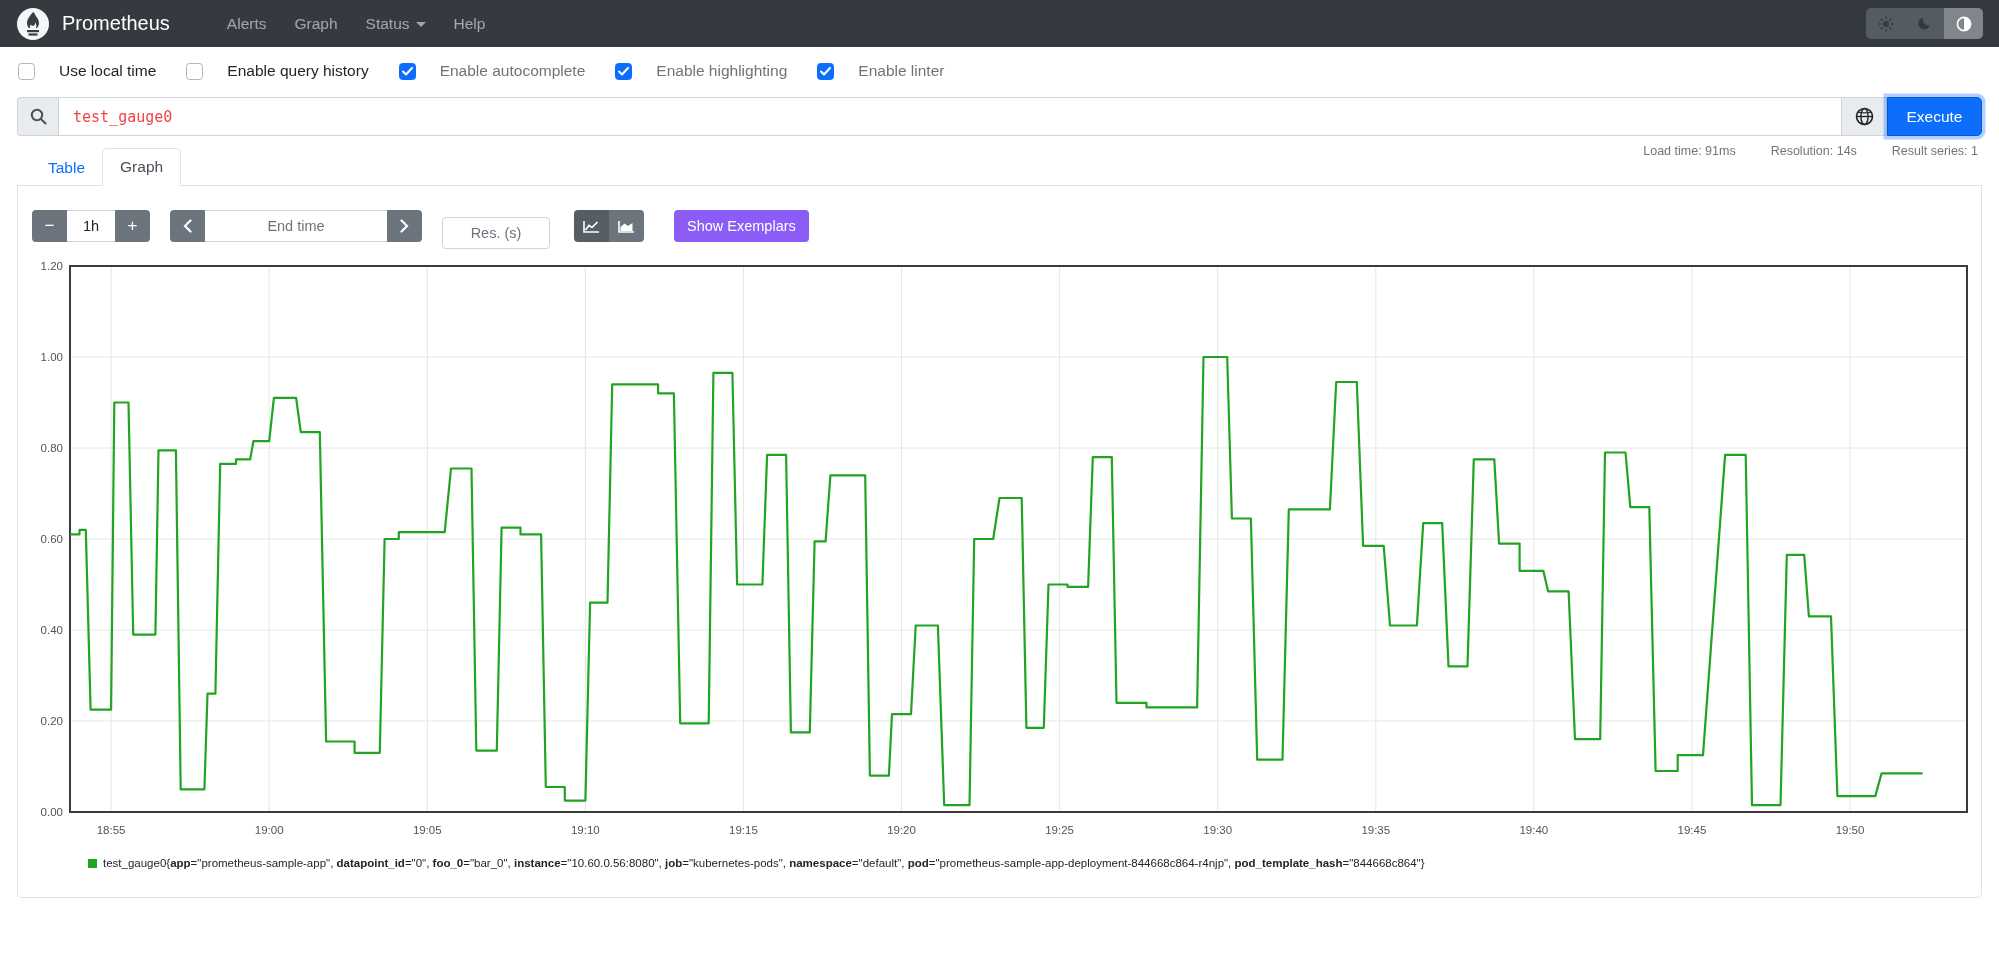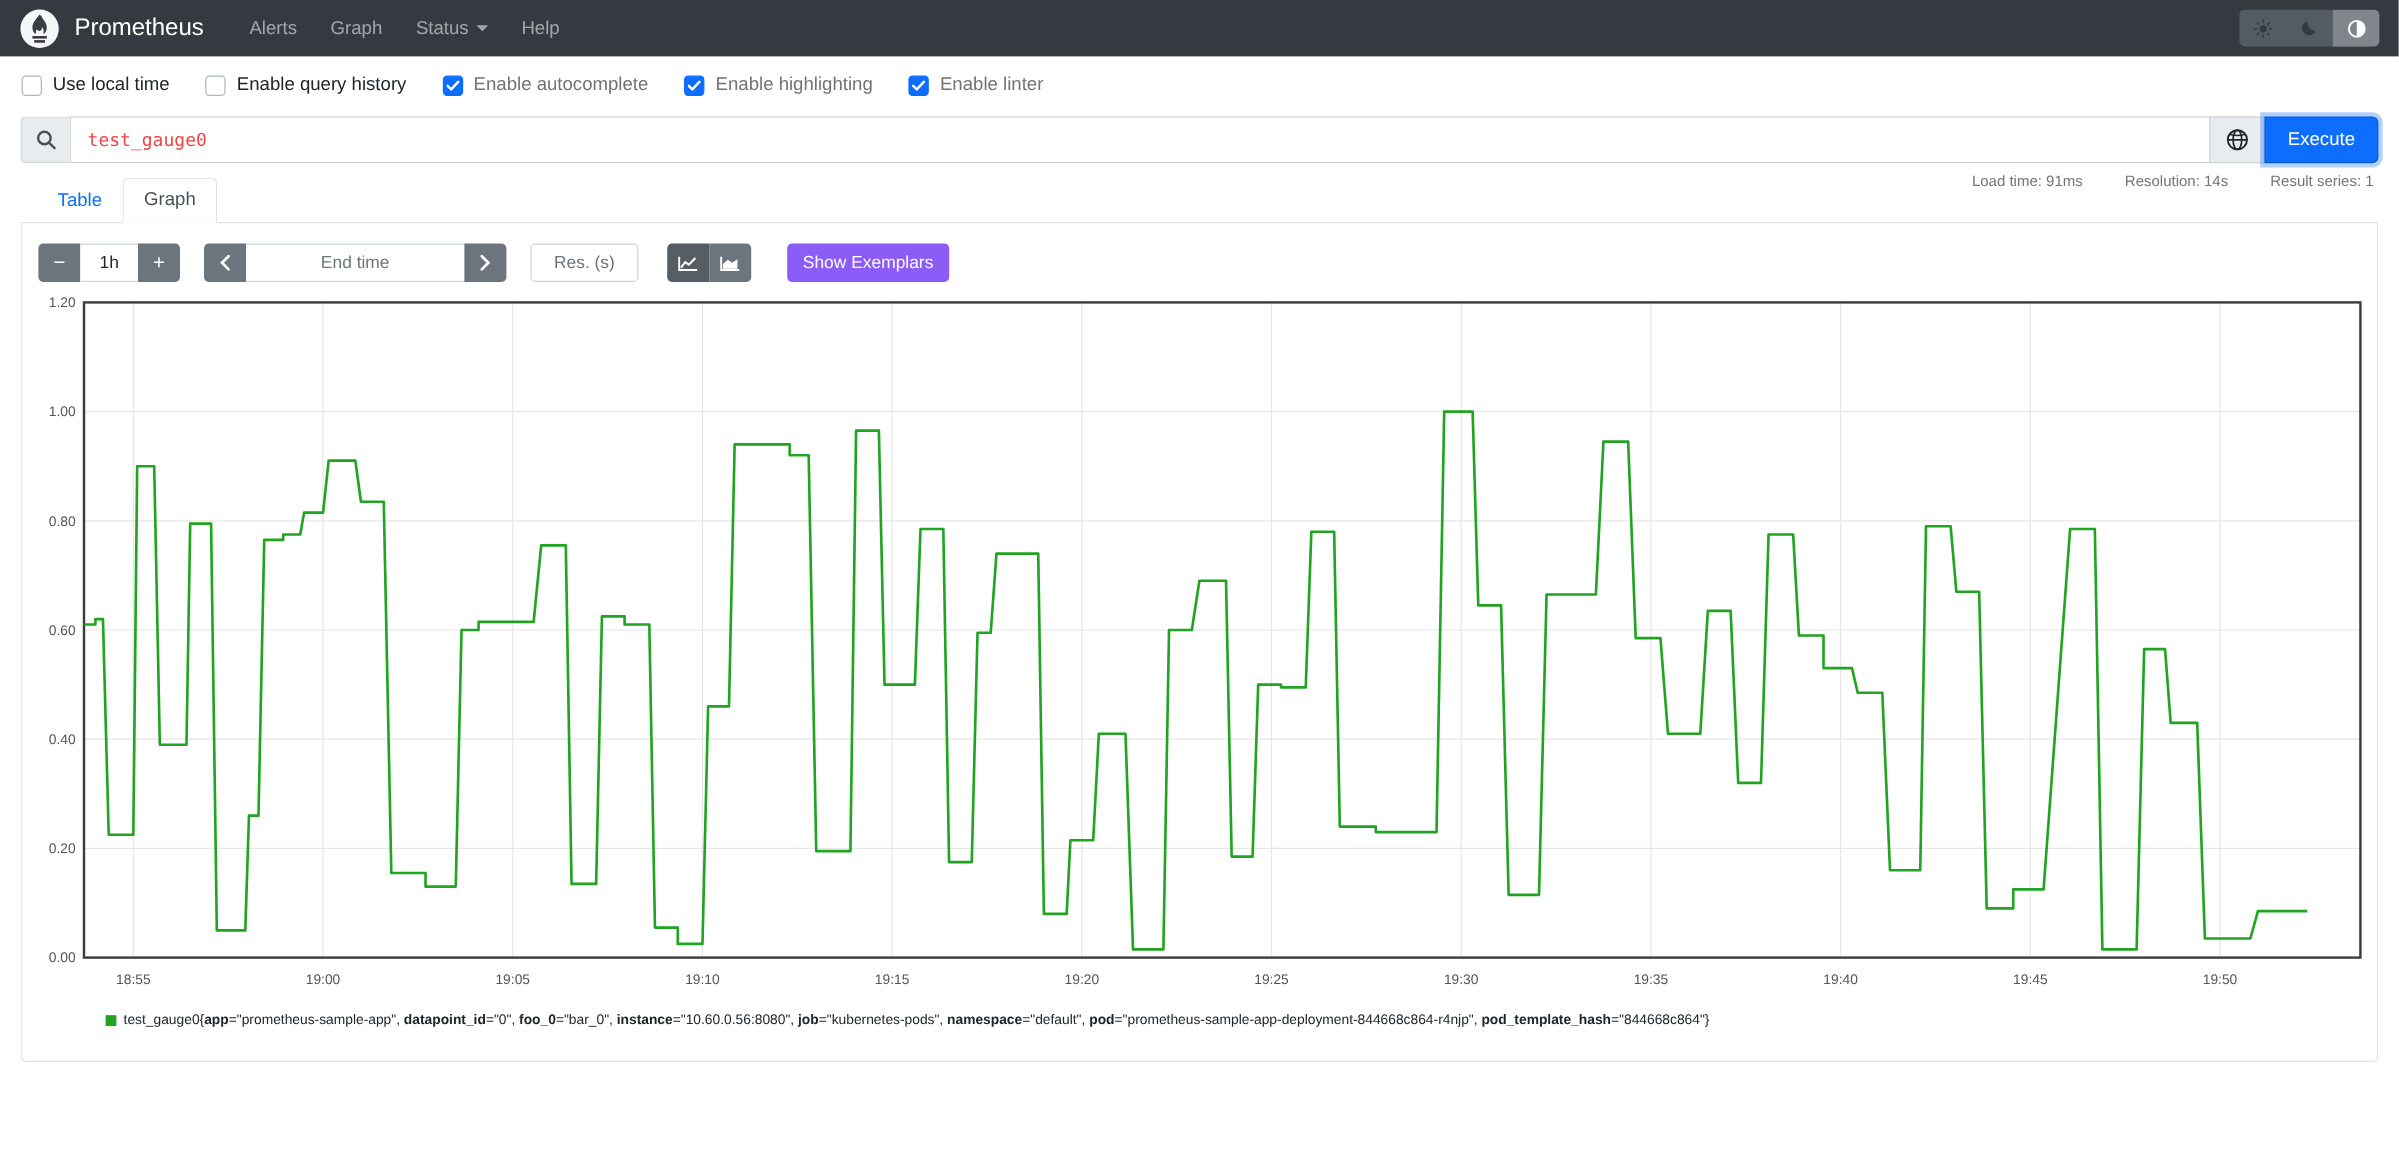--- a/index.html
+++ b/index.html
@@ -1,32 +1,32 @@
 <!DOCTYPE html>
 <html><head>
 <meta charset="utf-8">
 <style>
   * { margin:0; padding:0; box-sizing:border-box; }
   html,body { width:1999px; height:980px; background:#fff; font-family:"Liberation Sans", sans-serif; overflow:hidden; }
 
   
-  .navbar { height:47px; background:#343a40; display:flex; align-items:center; padding:0 16px; }
+  .navbar { height:47px; background:#343a40; display:flex; align-items:center; padding:0 16px;gap:19px; }
   .brand { display:flex; align-items:center; gap:12px; color:#fff; font-size:20px; cursor:pointer; }
   .brand-logo { width:34px; height:34px; }
   .nav-links { display:flex; align-items:center; margin-left:26px; gap:4px; }
   .nav-link { color:rgba(255,255,255,.55); font-size:15.5px; padding:8px 12px; cursor:pointer; }
   .caret { display:inline-block; margin-left:6px; vertical-align:middle; border-left:5px solid transparent; border-right:5px solid transparent; border-top:5px solid rgba(255,255,255,.55); }
   .nav-spacer { flex:1; }
   .theme-group { display:flex; border-radius:5px; overflow:hidden; }
   .theme-btn { width:39px; height:31px; background:#545b62; display:flex; align-items:center; justify-content:center; cursor:pointer; border:none; }
   .theme-btn.active { background:#80868c; }
 
   
   .options-row { display:flex; align-items:center; gap:30px; padding:15px 18px 11px; }
-  .opt { display:flex; align-items:center; gap:9px; cursor:pointer; font-size:15.5px; color:#212529; }
+  .opt { display:flex; align-items:center; gap:24px; cursor:pointer; font-size:15.5px; color:#212529; }
   .opt .box { width:17px; height:17px; border:1px solid #adb5bd; border-radius:3.5px; background:#fff; display:flex; align-items:center; justify-content:center; }
   .opt.checked .box { background:#0d6efd; border-color:#0d6efd; }
   .opt.checked .lbl { color:#737373; }
   .opt .box svg { display:none; }
   .opt.checked .box svg { display:block; }
 
   
   .query-row { display:flex; margin:6px 17px 0; height:39px; }
   .qr-addon { width:41px; background:#e9ecef; border:1px solid #ced4da; border-right:none; border-radius:4px 0 0 4px; display:flex; align-items:center; justify-content:center; }
   .qr-input { flex:1; border:1px solid #ced4da; border-right:none; font-family:"DejaVu Sans Mono", monospace; font-size:15px; color:#ef4444; padding:0 14px; outline:none; }
@@ -47,21 +47,21 @@
   .grp { display:flex; }
   .cbtn { height:32px; background:#6c757d; color:#fff; border:none; display:flex; align-items:center; justify-content:center; cursor:pointer; font-size:17px; }
   .cbtn.sq { width:35px; }
   .cbtn.left { border-radius:4px 0 0 4px; }
   .cbtn.right { border-radius:0 4px 4px 0; }
   .cbtn.active { background:#565e64; }
   .cinput { height:32px; border:1px solid #ced4da; text-align:center; font-size:14.5px; color:#212529; outline:none; font-family:"Liberation Sans", sans-serif; }
   .cinput::placeholder { color:#6c757d; opacity:1; }
   .range-input { width:48px; border-left:none; border-right:none; }
   .endtime-input { width:182px; border-left:none; border-right:none; }
-  .res-input { width:90px; border-radius:4px; }
+  .res-input { width:108px; border-radius:4px;margin-top:14px; }
   .ml20 { margin-left:20px; } .ml24 { margin-left:24px; } .ml30 { margin-left:30px; }
   .exemplars-btn { height:32px; padding:0 13px; background:#8b5cf6; color:#fff; border:none; border-radius:4px; font-size:14.5px; cursor:pointer; }
 
   .chart-wrap { padding:0 12px; }
   .legend { padding:10px 0 28px 70px; font-size:11.5px; color:#212529; display:flex; align-items:center; gap:6px; cursor:pointer; }
   .legend .swatch { width:9px; height:9px; display:inline-block; flex:none; }
   .legend b { font-weight:bold; }
 </style>
 </head>
 <body>

